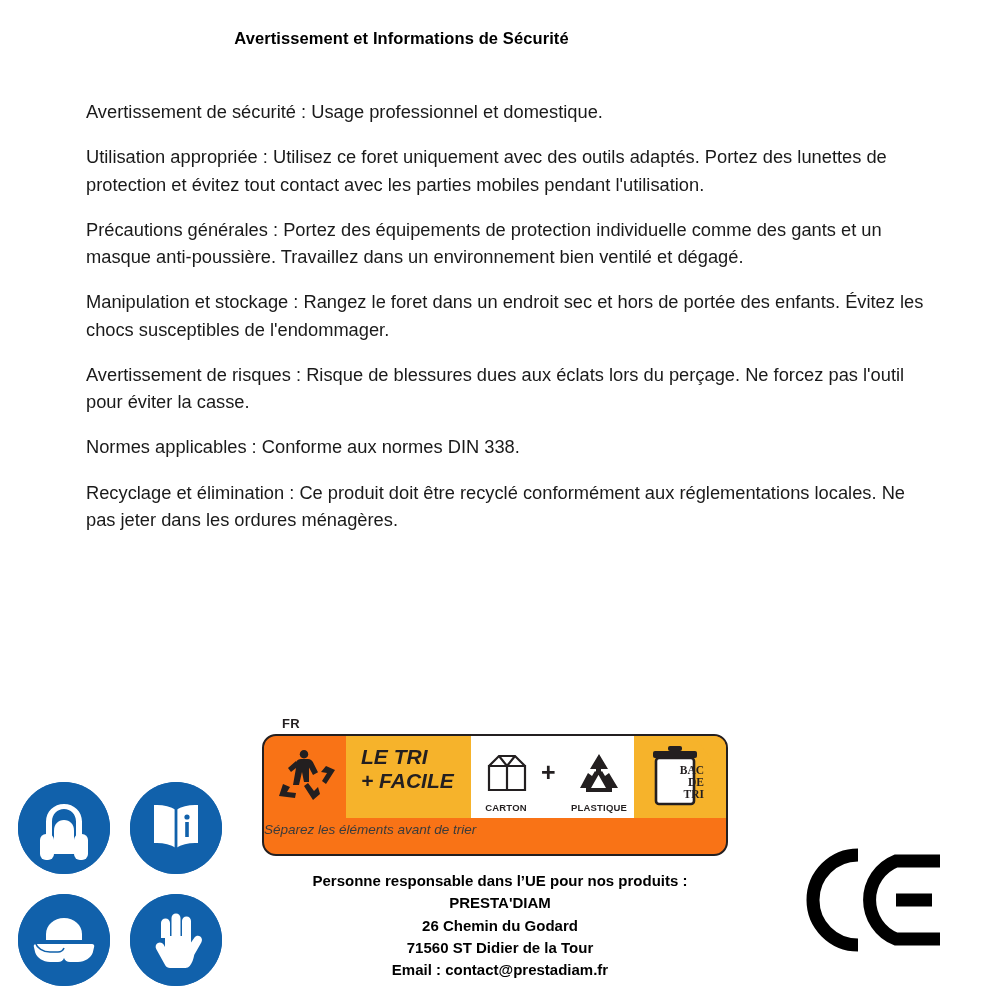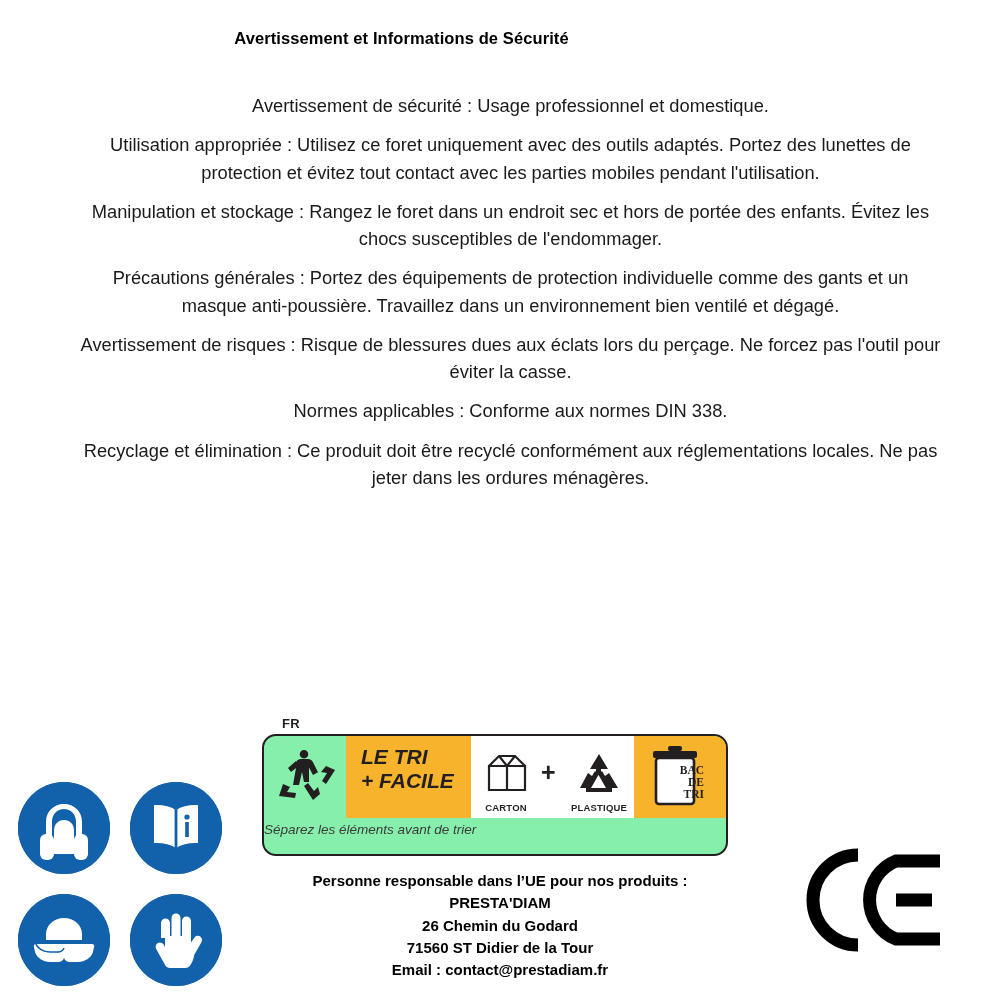--- a/index.html
+++ b/index.html
@@ -33,22 +33,21 @@
   .body-text {
     position: absolute;
     top: 80px;
     left: 68px;
     width: 885px;
     font-size: 18.3px;
     line-height: 1.49;
     color: #1a1a1a;
   }
   .body-text p {
-    margin: 12px;
-    text-align: center;
+    margin: 18px;
   }
 
   
   .picto-grid {
     position: absolute;
     left: 18px;
     top: 782px;
     width: 204px;
     height: 204px;
   }
@@ -85,21 +84,21 @@
     padding-left: 16px;
   }
   .tri-box {
     position: absolute;
     left: 0;
     top: 18px;
     width: 462px;
     height: 118px;
     border: 2px solid #231f20;
     border-radius: 14px;
-    background: #86efac;
+    background: #f97316;
     overflow: hidden;
   }
   .tri-yellow {
     position: absolute;
     left: 82px;
     top: 0;
     width: 380px;
     height: 82px;
     background: #f6b32b;
   }
@@ -190,22 +189,22 @@
 </head>
 <body>
 
 <div class="page">
 
   <div class="doc-title">Avertissement et Informations de Sécurité</div>
 
   <div class="body-text">
     <p>Avertissement de sécurité : Usage professionnel et domestique.</p>
     <p>Utilisation appropriée : Utilisez ce foret uniquement avec des outils adaptés. Portez des lunettes de protection et évitez tout contact avec les parties mobiles pendant l'utilisation.</p>
+    <p>Précautions générales : Portez des équipements de protection individuelle comme des gants et un masque anti-poussière. Travaillez dans un environnement bien ventilé et dégagé.</p>
     <p>Manipulation et stockage : Rangez le foret dans un endroit sec et hors de portée des enfants. Évitez les chocs susceptibles de l'endommager.</p>
-    <p>Précautions générales : Portez des équipements de protection individuelle comme des gants et un masque anti-poussière. Travaillez dans un environnement bien ventilé et dégagé.</p>
     <p>Avertissement de risques : Risque de blessures dues aux éclats lors du perçage. Ne forcez pas l'outil pour éviter la casse.</p>
     <p>Normes applicables : Conforme aux normes DIN 338.</p>
     <p>Recyclage et élimination : Ce produit doit être recyclé conformément aux réglementations locales. Ne pas jeter dans les ordures ménagères.</p>
   </div>
 
   <div class="picto-grid">
 
     <div class="picto p1">
       <svg width="92" height="92" viewBox="0 0 92 92" aria-hidden="true">
         <circle cx="46" cy="46" r="46" fill="#1161ab"></circle>

